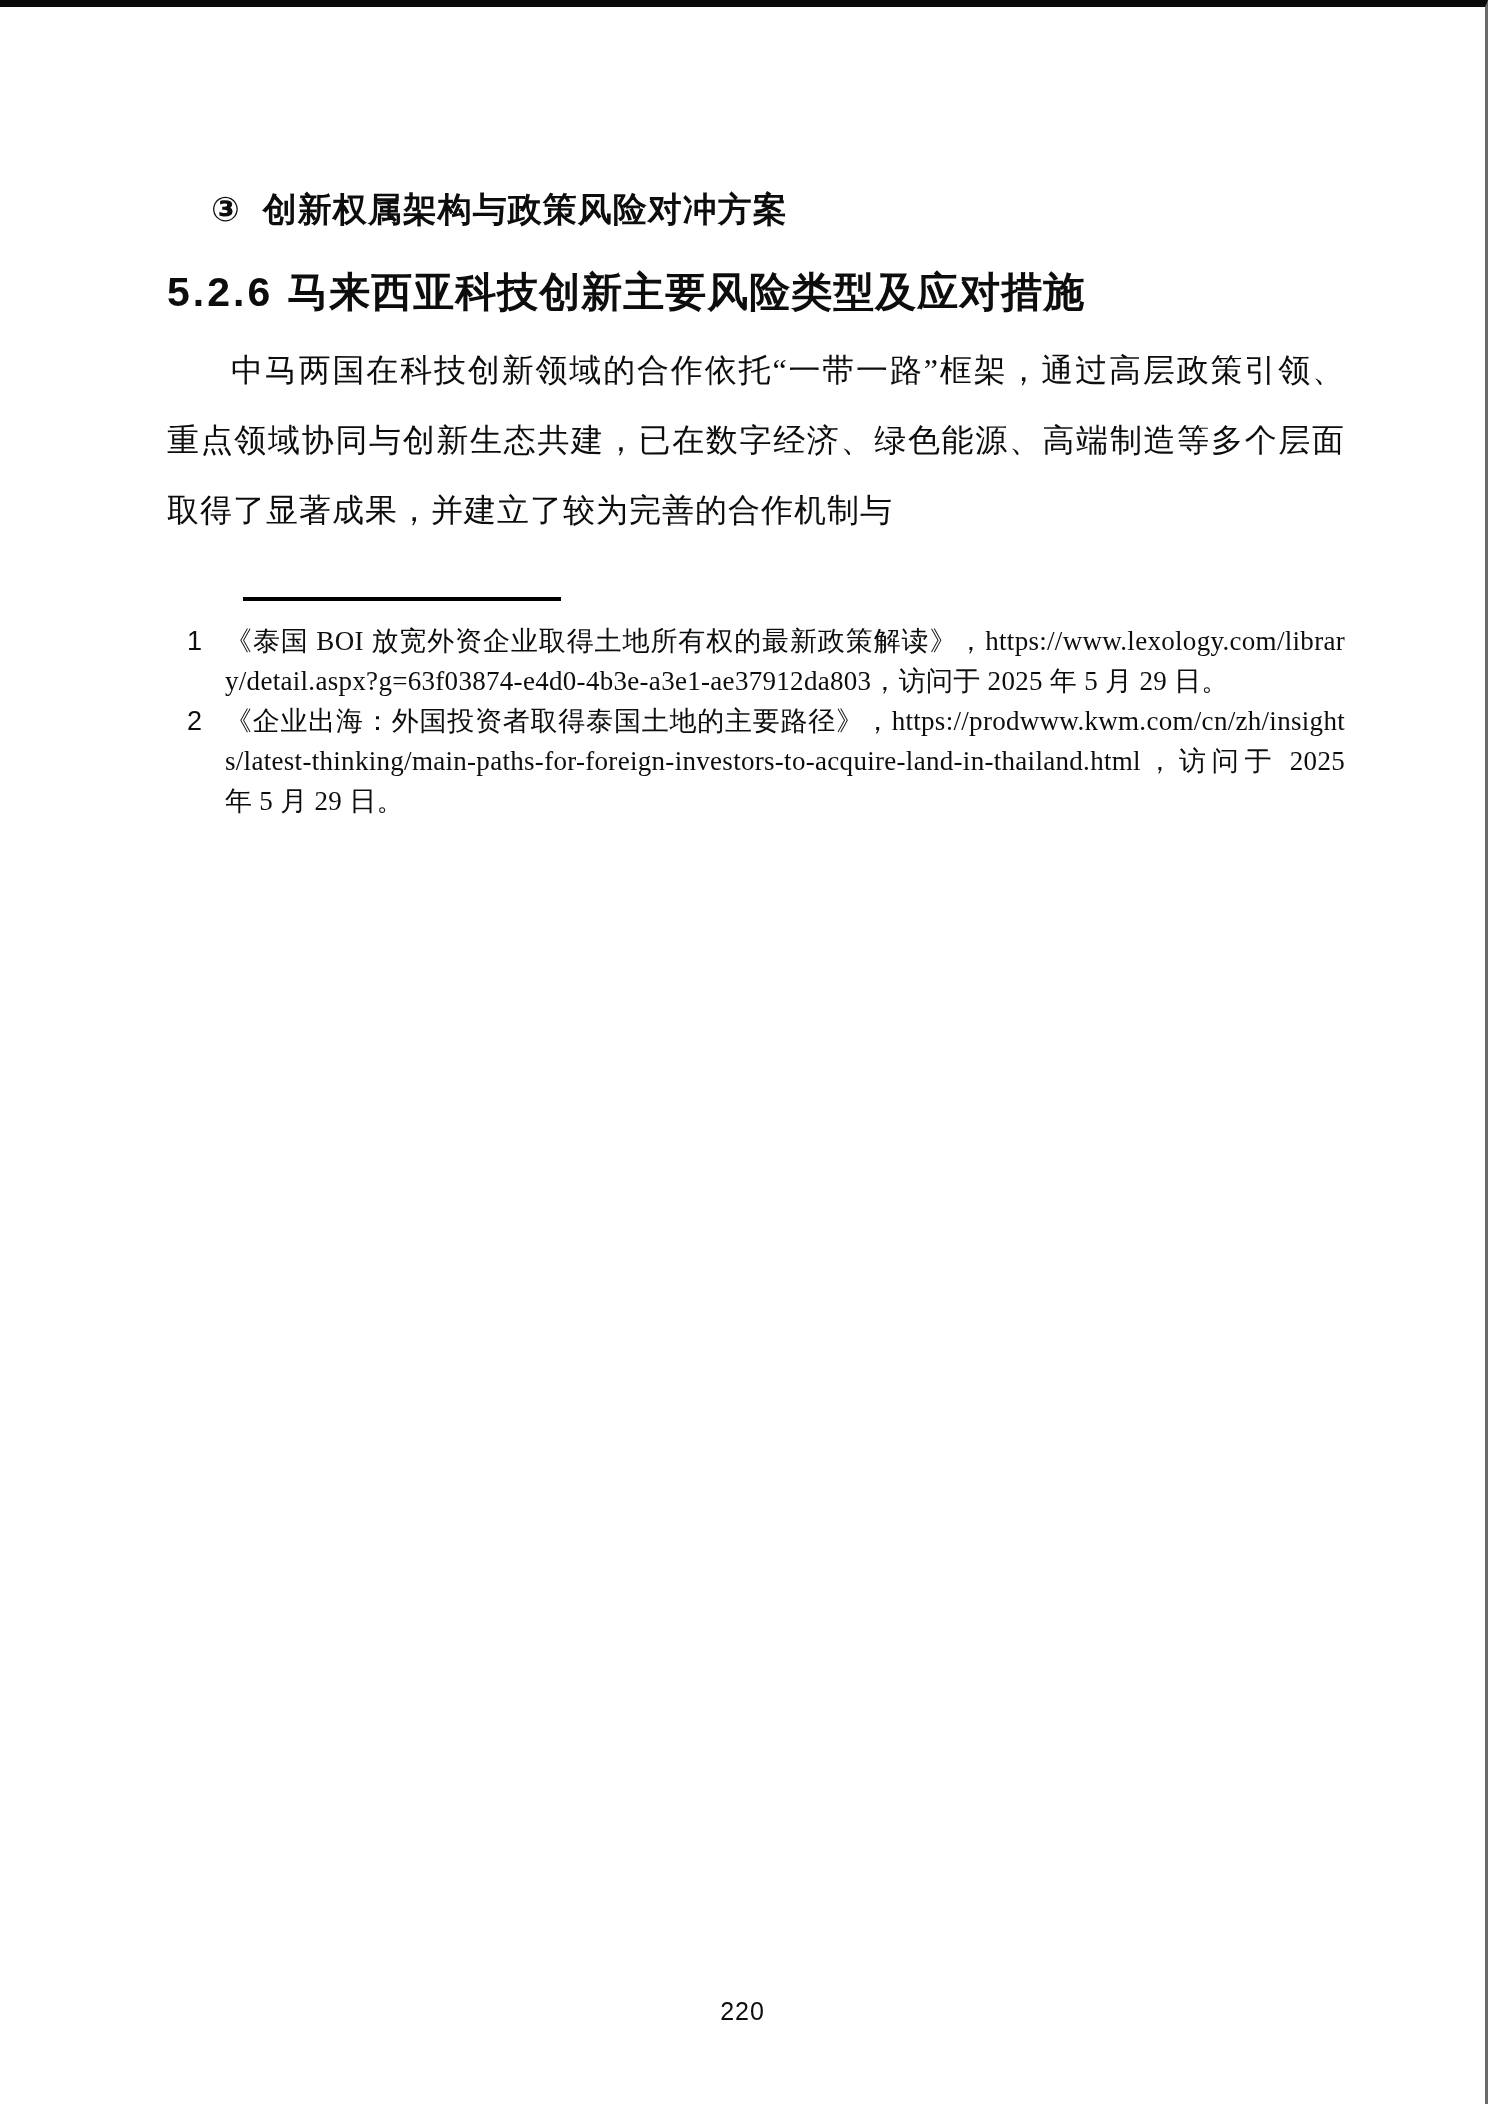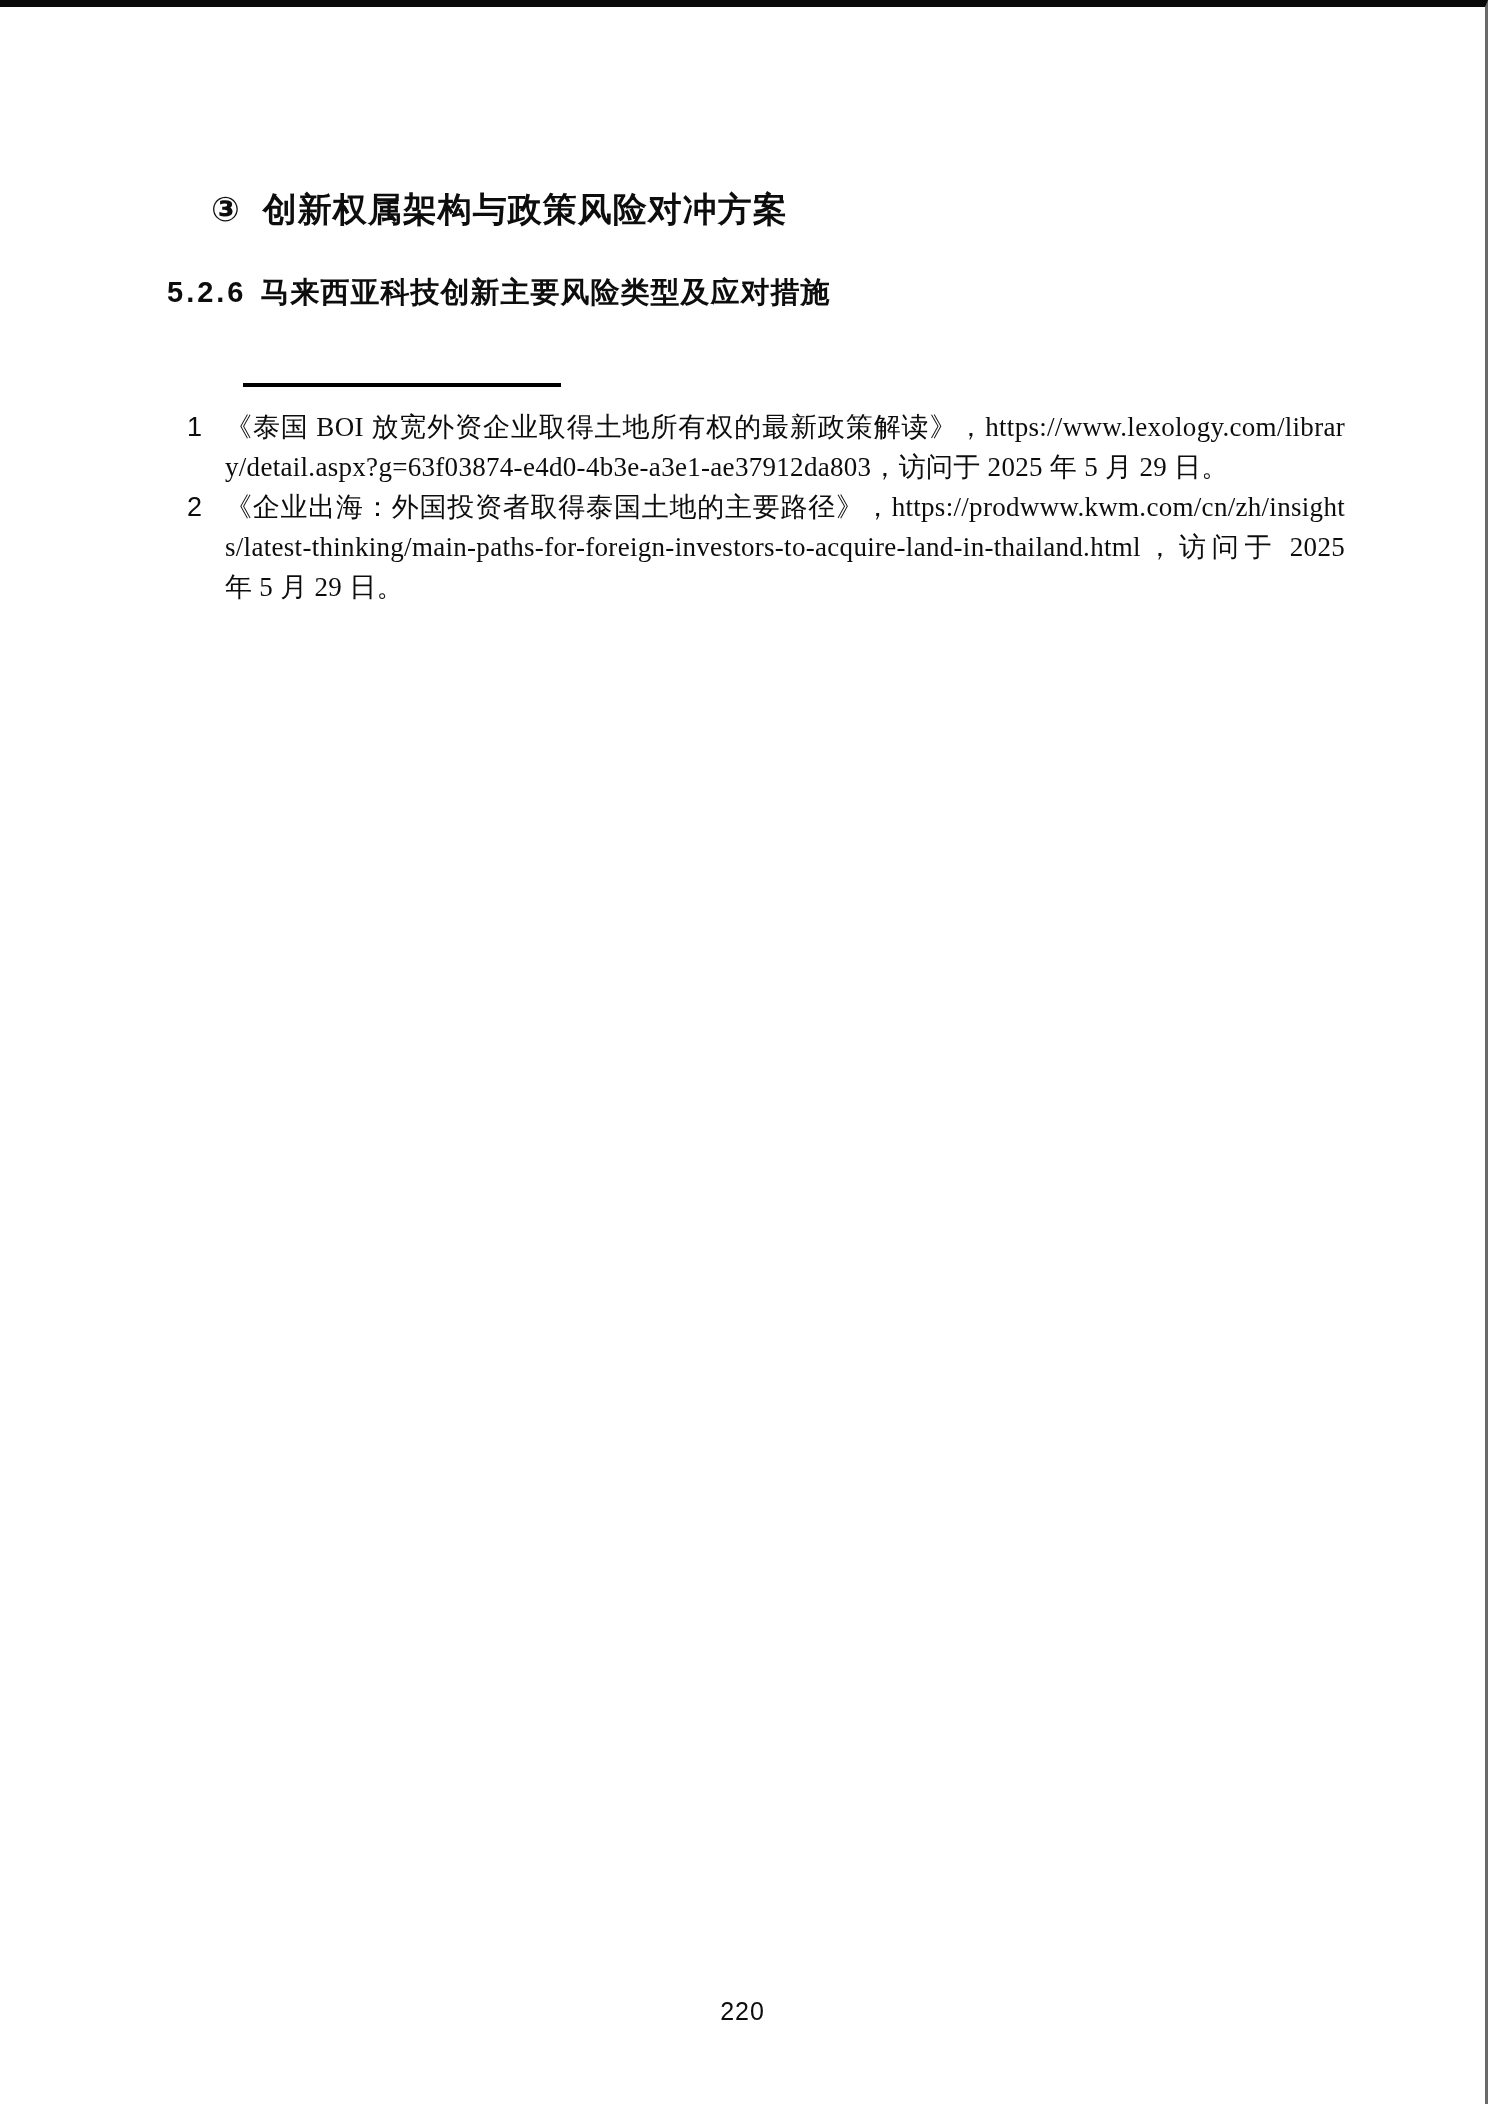--- a/index.html
+++ b/index.html
@@ -41,21 +41,21 @@
     margin-top: 4px;
   }
   .body-para sup {
     font-size: 22px;
     line-height: 0;
     vertical-align: super;
     font-family: "Liberation Sans", "DejaVu Sans", sans-serif;
   }
   .section-heading {
     font-weight: bold;
-    font-size: 29px;
+    font-size: 41px;
     line-height: 78px;
     margin-top: 8px;
     font-family: "Liberation Sans", "DejaVu Sans", sans-serif;
     letter-spacing: 1px;
   }
   .section-heading .sec-num {
     display: inline-block;
     margin-right: 14px;
     letter-spacing: 3px;
   }
@@ -99,20 +99,21 @@
 <div class="page">
   <div class="text-block">
 
     <h3 class="sub-heading"><span class="marker">③</span><span>创新权属架构与政策风险对冲方案</span></h3>
 
 
 
 
     <h2 class="section-heading"><span class="sec-num">5.2.6</span><span>马来西亚科技创新主要风险类型及应对措施</span></h2>
 
+    <p class="body-para">中马两国在科技创新领域的合作依托“一带一路”框架，通过高层政策引领、重点领域协同与创新生态共建，已在数字经济、绿色能源、高端制造等多个层面取得了显著成果，并建立了较为完善的合作机制与</p>
 
     <div class="footnote-area">
       <div class="footnote-rule"></div>
       <div class="footnotes">
         <div class="footnote"><span class="fn-num">1</span><span>《泰国 BOI 放宽外资企业取得土地所有权的最新政策解读》，https://www.lexology.com/library/detail.aspx?g=63f03874-e4d0-4b3e-a3e1-ae37912da803，访问于 2025 年 5 月 29 日。</span></div>
         <div class="footnote"><span class="fn-num">2</span><span>《企业出海：外国投资者取得泰国土地的主要路径》，https://prodwww.kwm.com/cn/zh/insights/latest-thinking/main-paths-for-foreign-investors-to-acquire-land-in-thailand.html，访问于 2025 年 5 月 29 日。</span></div>
       </div>
     </div>
 
   </div>

